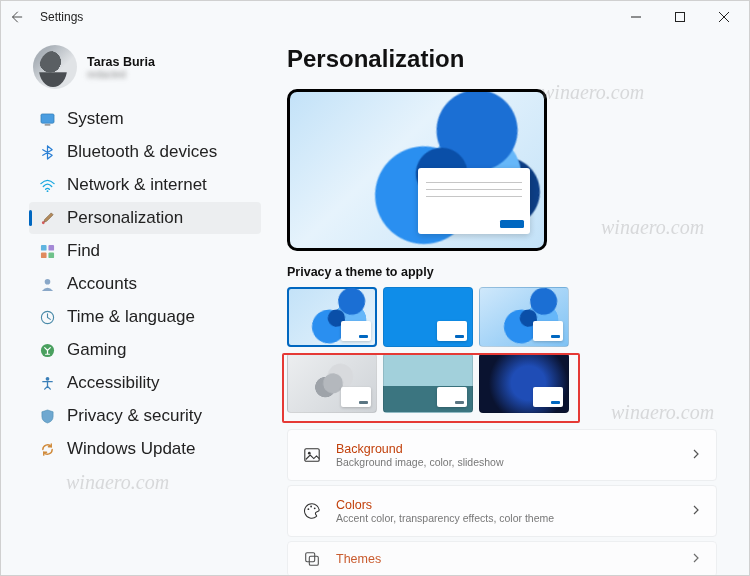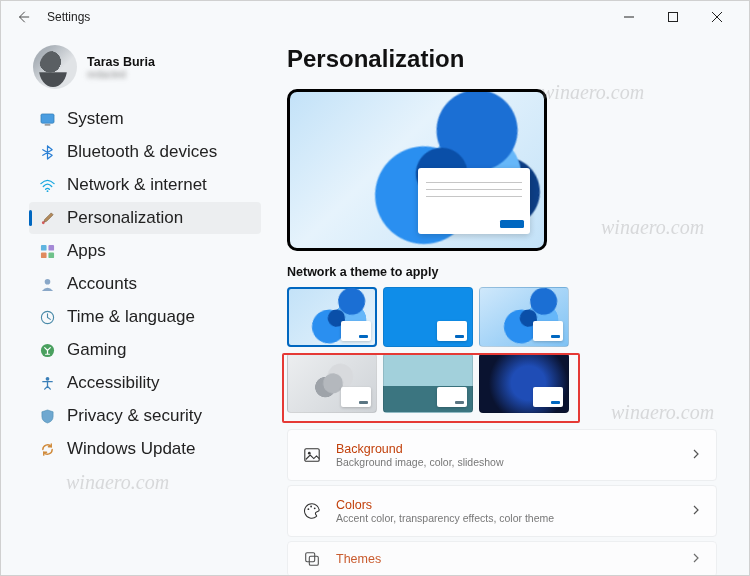--- a/index.html
+++ b/index.html
@@ -16,21 +16,21 @@
     height: 576px;
     background: #f7f9fb;
     border: 1px solid #d0d0d0;
     position: relative;
   }
   .titlebar {
     height: 32px;
     display: flex;
     align-items: center;
     justify-content: space-between;
-    padding: 0 10px;
+    padding: 0 3px;
     background: #f7f9fb;
     gap: 35px;
   }
   .titlebar-left {
     display: flex;
     align-items: center;
     gap: 12px;
   }
   .back-btn {
     width: 24px; height: 24px;
@@ -379,21 +379,21 @@
         </div>
         <div class="nav-item">
           <span class="nicon">
               <svg width="15" height="15" viewBox="0 0 16 16">
                 <rect x="1" y="1" width="6" height="6" rx="1" fill="#5fb4e0"></rect>
                 <rect x="9" y="1" width="6" height="6" rx="1" fill="#a489d6"></rect>
                 <rect x="1" y="9" width="6" height="6" rx="1" fill="#e08b5f"></rect>
                 <rect x="9" y="9" width="6" height="6" rx="1" fill="#6fc28a"></rect>
               </svg>
             </span>
-          <span>Apps</span>
+          <span>Find</span>
         </div>
         <div class="nav-item">
           <span class="nicon">
               <svg width="15" height="15" viewBox="0 0 16 16">
                 <circle cx="8" cy="5" r="3" fill="#8aa8c8"></circle>
                 <path d="M2 15 Q8 8 14 15 Z" fill="#8aa8c8"></path>
               </svg>
             </span>
           <span>Accounts</span>
         </div>
@@ -450,21 +450,21 @@
       <div class="preview-large">
         <div class="bloom-lg"></div>
         <div class="mini-window">
           <div class="line"></div>
             <div class="line"></div>
             <div class="line"></div>
           <div class="btn"></div>
         </div>
       </div>
 
-      <div class="section-label">Network a theme to apply</div>
+      <div class="section-label">Privacy a theme to apply</div>
 
       <div class="theme-grid-wrap">
         <div class="theme-row">
           <div class="theme-thumb bg-bloom-blue selected">
               <div class="bloom-sm"></div>
               <div class="mini-inset"></div>
             </div>
           <div class="theme-thumb bg-solid-blue">
               <div class="mini-inset"></div>
             </div>

